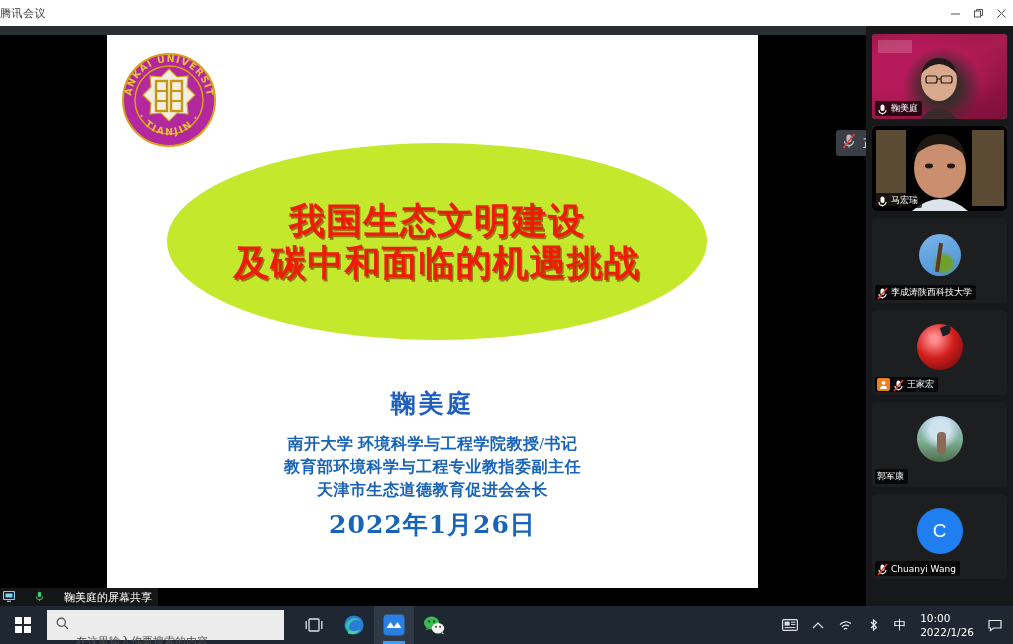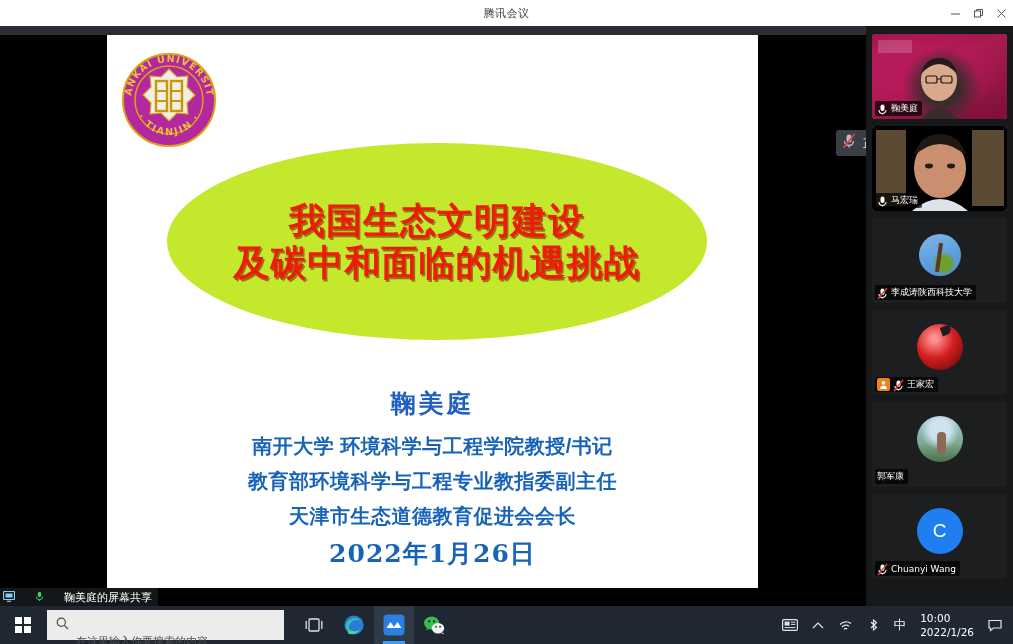--- a/index.html
+++ b/index.html
@@ -8,21 +8,21 @@
     overflow: hidden;
     background: #000;
     font-family: "Liberation Sans", "DejaVu Sans", sans-serif;
   }
   #root { position: relative; width: 1013px; height: 644px; }
 
   
   .titlebar {
     position: absolute; left: 0; top: 0; width: 1013px; height: 26px;
     background: #ffffff;
-    display: flex; align-items: center; justify-content: center;
+    display: flex; align-items: center; 
   }
   .titlebar-text { font-size: 11px; color: #3a3a3a; letter-spacing: .5px; }
   .win-controls {
     position: absolute; right: 0; top: 0; height: 26px;
     display: flex; align-items: stretch;
   }
   .win-btn {
     width: 23px; display: flex; align-items: center; justify-content: center;
     font-size: 11px; color: #555; cursor: default;
   }
@@ -74,27 +74,26 @@
     text-align: center;
   }
   .presenter-name {
     font-family: "DejaVu Serif", "Liberation Serif", serif;
     font-weight: bold;
     font-size: 25px; color: #1f5fbf;
     letter-spacing: 3px;
     margin-bottom: 12px;
   }
   .affil {
-    font-family: Liberation Sans, sans-serif;
+    font-family: Liberation Serif, serif;
     font-weight: bold;
-    font-size: 20px; color: #1763b8;
+    font-size: 16px; color: #1763b8;
     line-height: 1.45;
     letter-spacing: .5px;
     white-space: nowrap;
-    margin-top: 6px;
   }
   .slide-date {
     font-family: "DejaVu Serif", "Liberation Serif", serif;
     font-weight: bold;
     font-size: 25px; color: #1763b8;
     letter-spacing: 1px;
     margin-top: 6px;
   }
 
   

